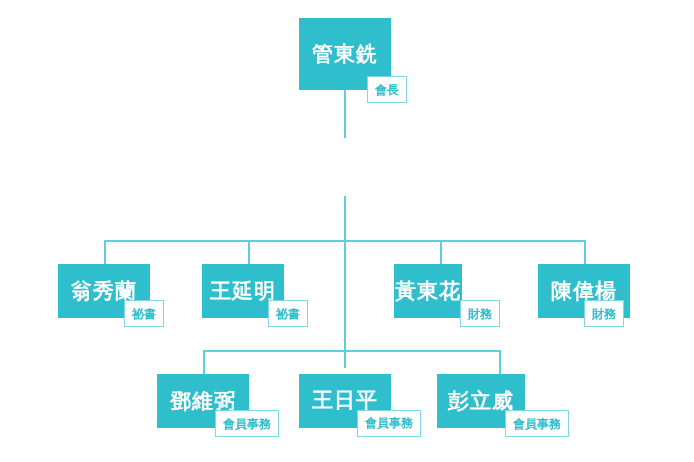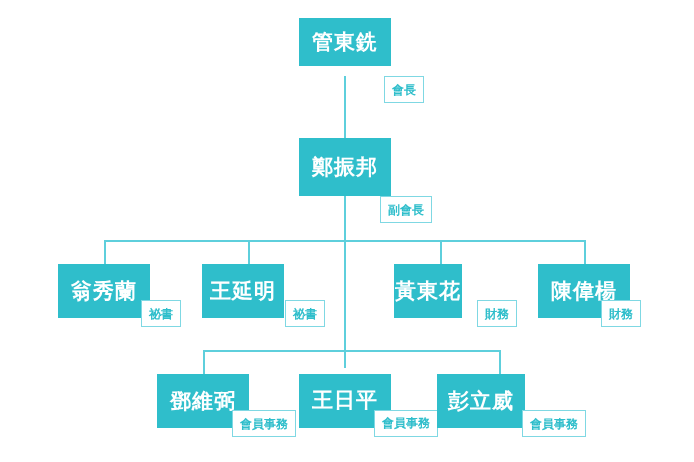--- a/index.html
+++ b/index.html
@@ -56,21 +56,20 @@
   .node-badge {
     position: absolute;
     background: #ffffff;
     border: 1px solid #7FD8E3;
     box-sizing: border-box;
     height: 27px;
     display: flex;
     align-items: center;
     justify-content: center;
     padding: 0 7px;
-    margin-left: 17px;
   }
   .node-badge-text {
     color: #2FBECB;
     font-size: 12px;
     font-weight: bold;
     line-height: 1;
     white-space: nowrap;
   }
 </style>
 </head>
@@ -84,37 +83,29 @@
   <div class="line line-h" style="left:104px; top:240px; width:482px;"></div>
   <div class="line line-v" style="left:104px; top:240px; height:24px;"></div>
   <div class="line line-v" style="left:248px; top:240px; height:24px;"></div>
   <div class="line line-v" style="left:440px; top:240px; height:24px;"></div>
   <div class="line line-v" style="left:584px; top:240px; height:24px;"></div>
 
   <div class="line line-h" style="left:203px; top:350px; width:298px;"></div>
   <div class="line line-v" style="left:203px; top:350px; height:24px;"></div>
   <div class="line line-v" style="left:499px; top:350px; height:24px;"></div>
 
-  <div class="node" style="left:299px; top:18px; width:92px; height:48px;padding-left:20px;">
+  <div class="node" style="left:299px; top:18px; width:92px; height:72px;padding-left:20px;">
     <div class="node-box">
       <span class="node-name">管東銑</span>
     </div>
     <div class="node-badge" style="left:68px; top:58px;">
       <span class="node-badge-text">會長</span>
     </div>
   </div>
 
-  <div class="node" style="left:299px; top:138px; width:92px; height:58px;">
-    <div class="node-box">
-      <span class="node-name">鄭振邦</span>
-    </div>
-    <div class="node-badge" style="left:64px; top:58px;">
-      <span class="node-badge-text">副會長</span>
-    </div>
-  </div>
 
   <div class="node" style="left:58px; top:264px; width:92px; height:54px;padding-left:36px;">
     <div class="node-box">
       <span class="node-name">翁秀蘭</span>
     </div>
     <div class="node-badge" style="left:66px; top:36px;">
       <span class="node-badge-text">祕書</span>
     </div>
   </div>
 

